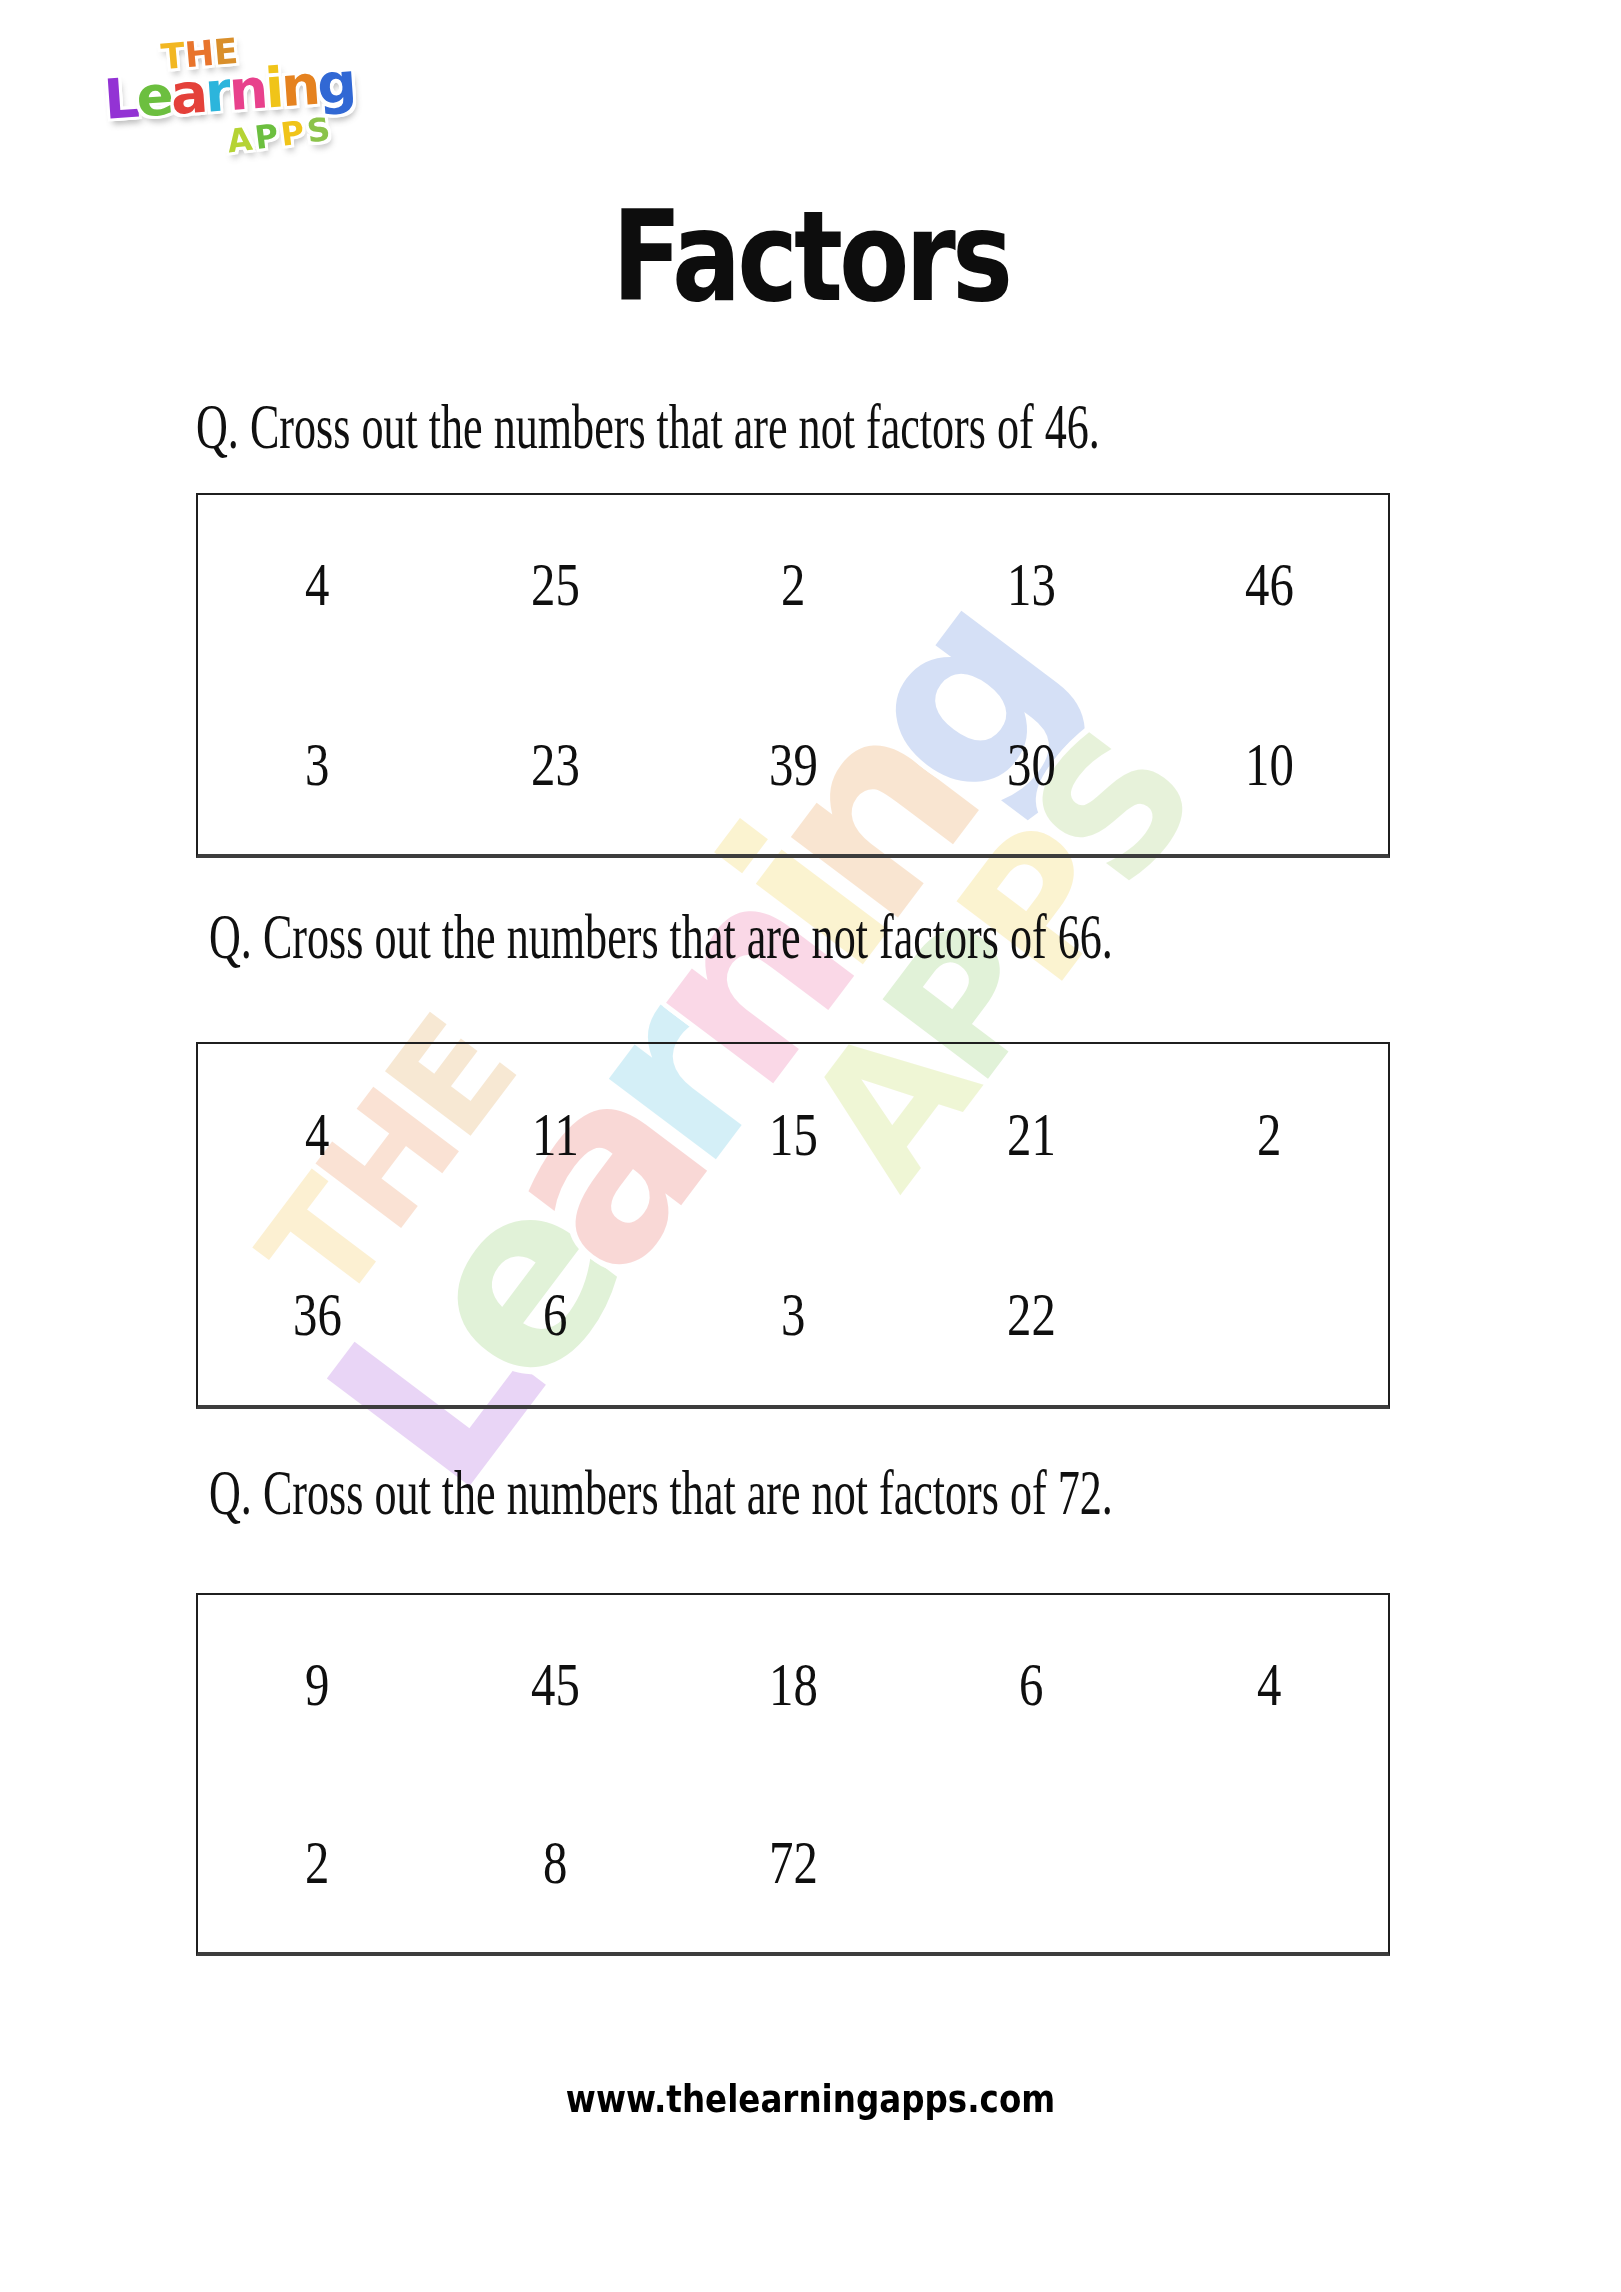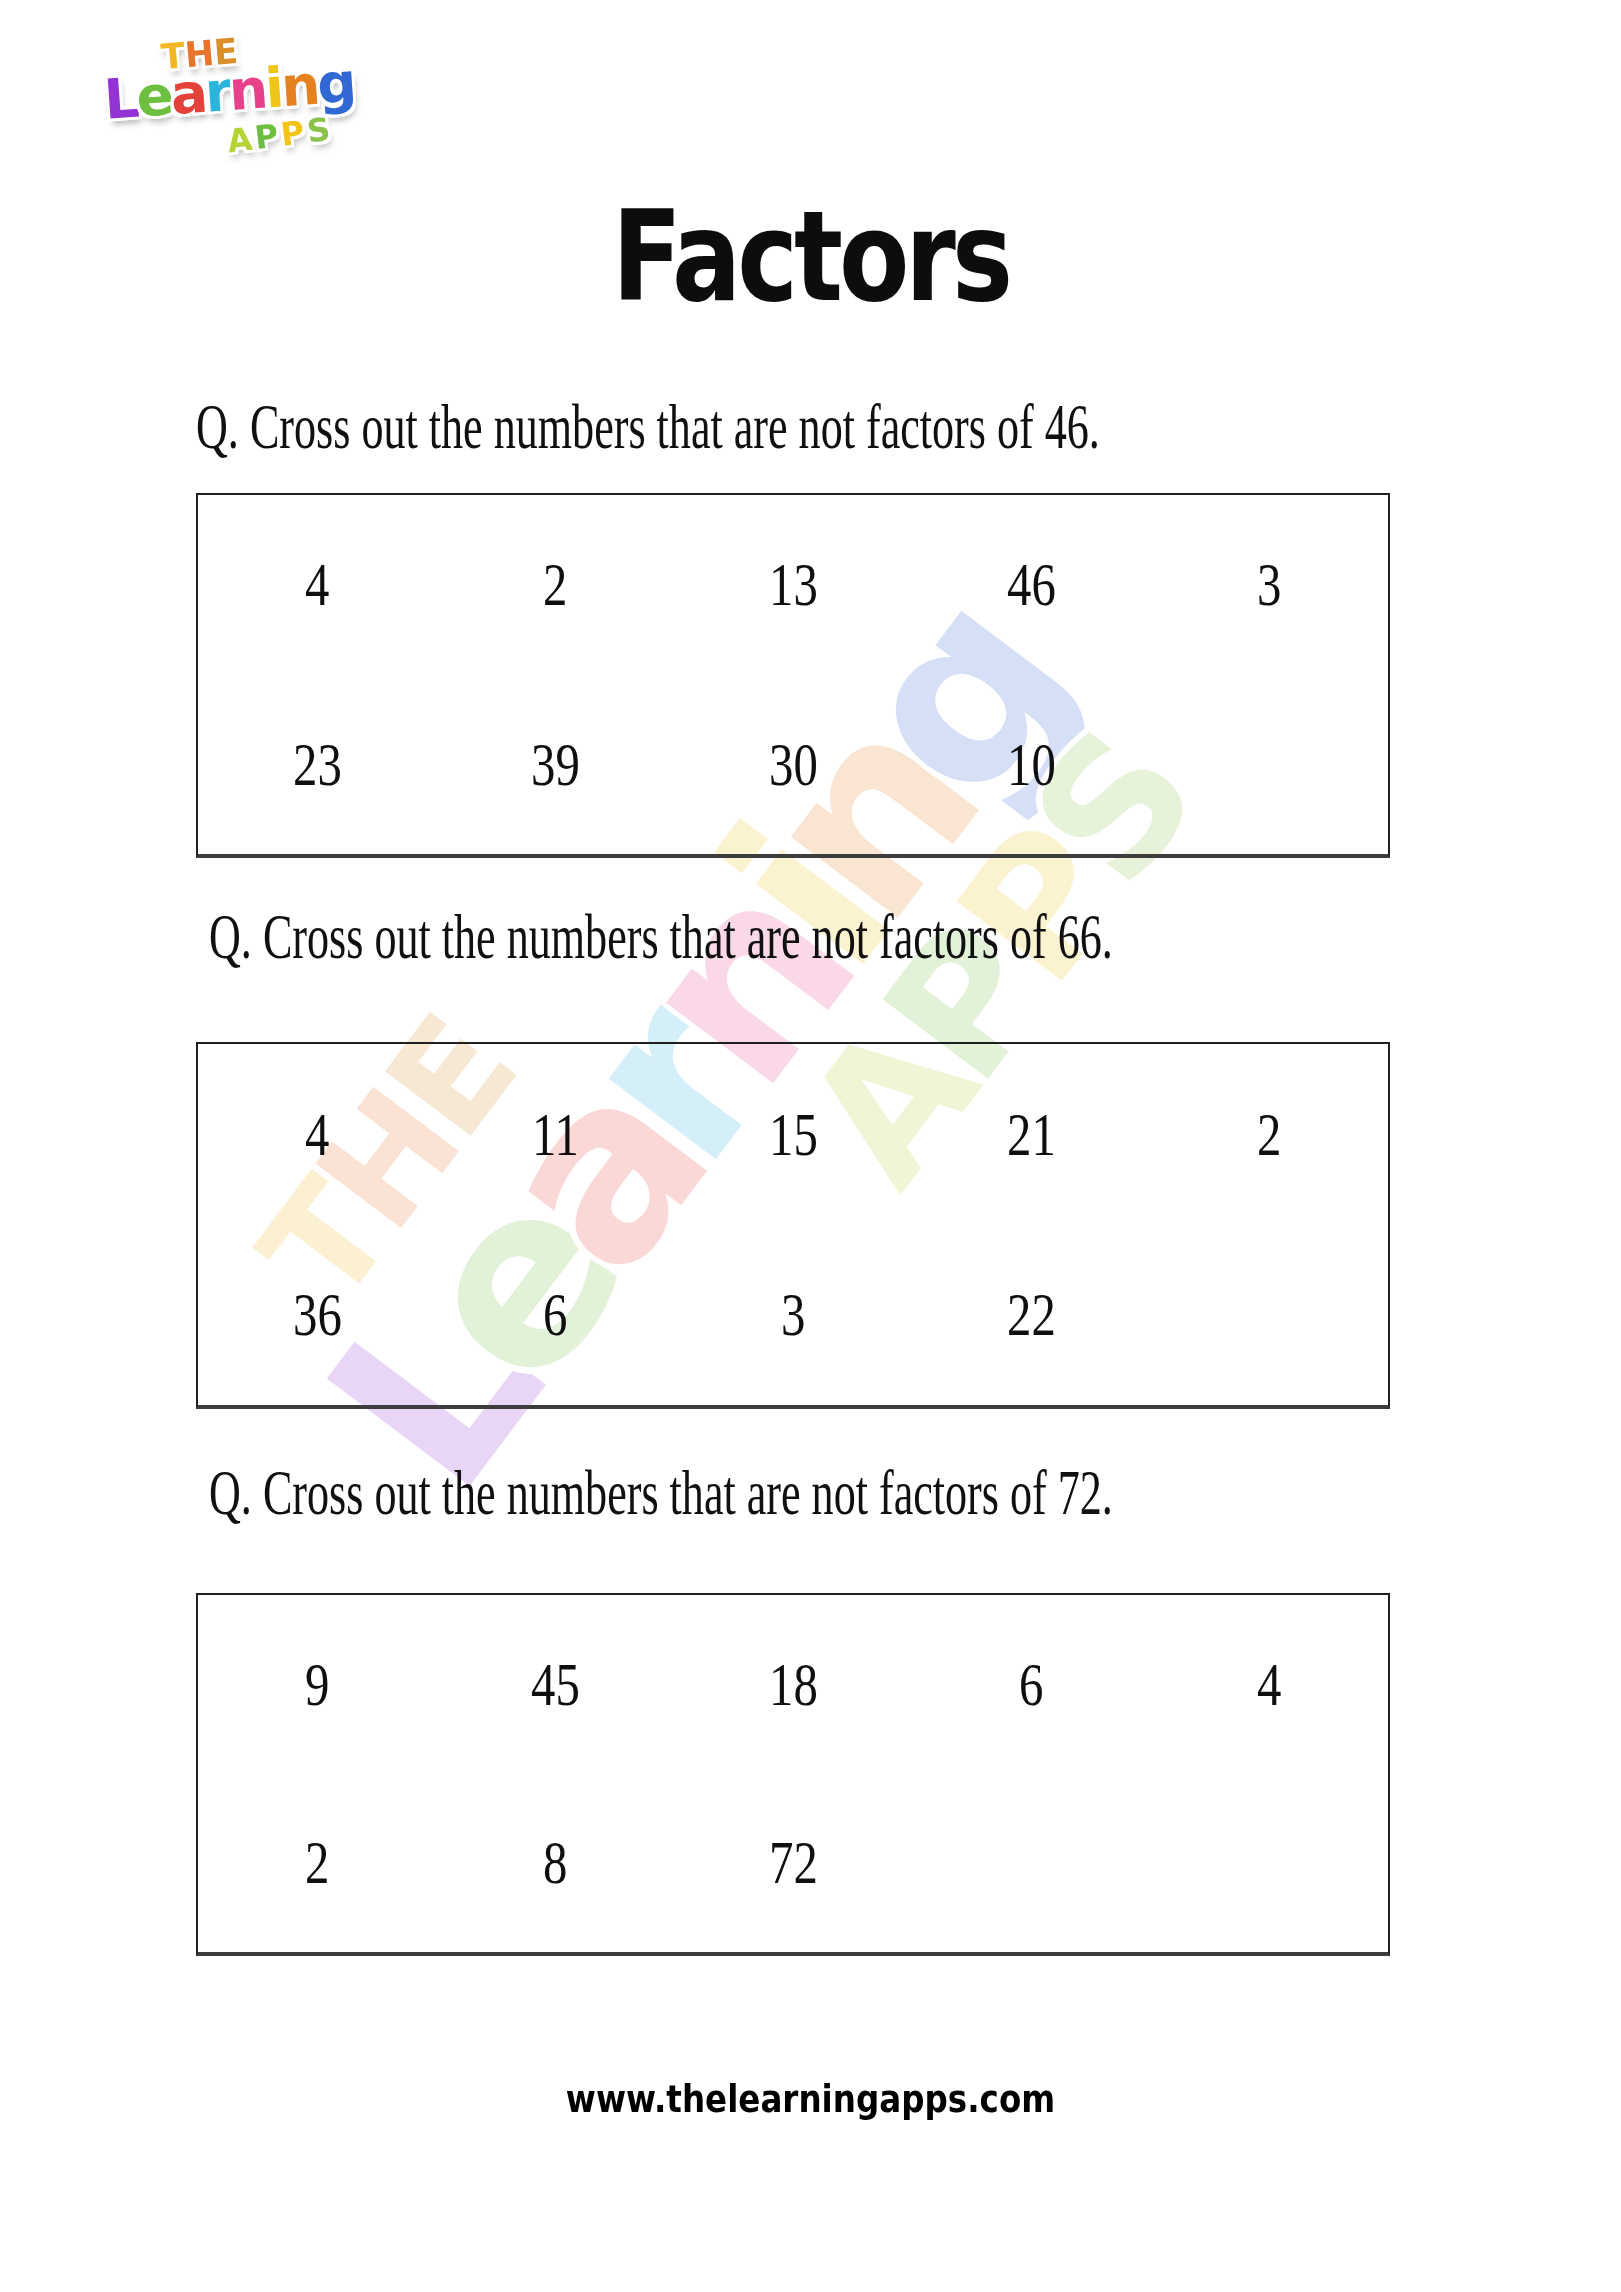--- a/index.html
+++ b/index.html
@@ -181,20 +181,23 @@
   <h1 class="title">Factors</h1>
 
   <div class="q q1">
     <span class="qtext">Q. Cross out the numbers that are not factors of 46.</span>
   </div>
   <div class="tbl t1">
       <div class="cell">
         <span class="num">4</span>
       </div>
       <div class="cell">
+        <span class="num">25</span>
+      </div>
+      <div class="cell">
         <span class="num">2</span>
       </div>
       <div class="cell">
         <span class="num">13</span>
       </div>
       <div class="cell">
         <span class="num">46</span>
       </div>
       <div class="cell">
         <span class="num">3</span>

